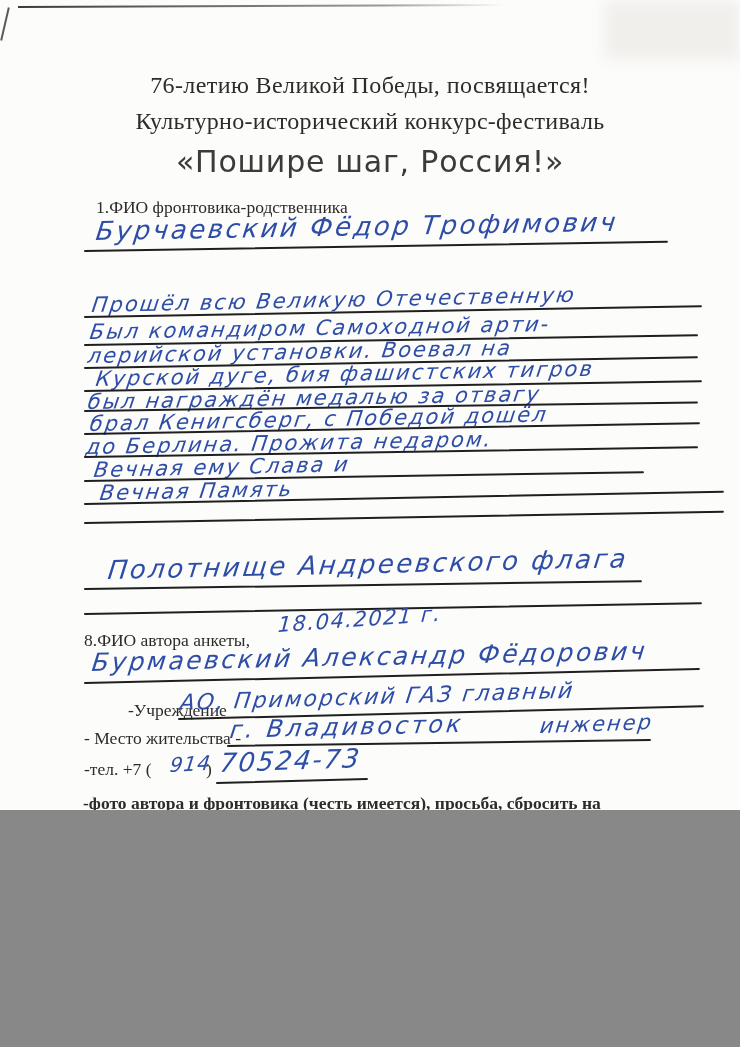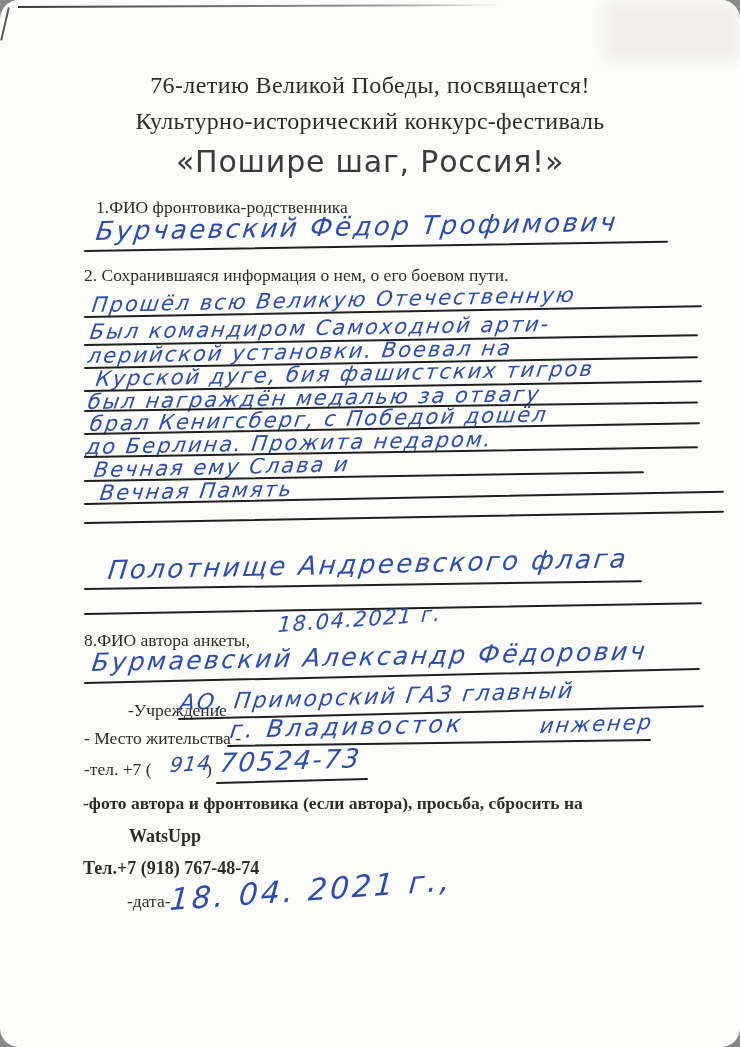--- a/index.html
+++ b/index.html
@@ -1,24 +1,23 @@
 <!DOCTYPE html>
 <html style="--paper: #fcfcfb; --ink: #2d2c2a; --pen: #2e4da6; --rule: #1f1f1f;"><head>
 <meta charset="utf-8">
 <style>
   html,body{margin:0;padding:0;background:#888;}
   .page{
     position:relative;
-    width:740px;height:1047px;
+    width:740px;height:810px;
     margin:0 auto;
     background:var(--paper,#fcfcfb);
     overflow:hidden;
     font-family:"Liberation Serif",serif;
     color:var(--ink,#2d2c2a);
-    border-radius:19px;
   }
   
   .printed{position:absolute;white-space:nowrap;color:var(--ink,#2d2c2a);}
   .center{left:0;width:740px;text-align:center;}
   .t1{font-size:24px;letter-spacing:.4px;}
   .t2{font-size:24px;letter-spacing:.3px;}
   .t3{font-family:"DejaVu Sans",sans-serif;font-size:30px;color:#3b3b3b;letter-spacing:.8px;}
   .label{font-size:17.5px;}
   .bold{font-weight:bold;font-size:17.5px;}
   
@@ -50,21 +49,20 @@
   <div class="artifact shade" style="left:605px;top:0;width:135px;height:60px;"></div>
 
   <div class="printed center t1" style="top:72px;">76-летию Великой Победы, посвящается!</div>
   <div class="printed center t3" style="top:144px;">«Пошире шаг, Россия!»</div>
   <div class="printed center t2" style="top:108px;">Культурно-исторический конкурс-фестиваль</div>
 
   <div class="printed label" style="left:96px;top:197px;">1.ФИО фронтовика-родственника</div>
   <div class="hand h-big" style="left:96px;top:216px;transform:rotate(-1deg) skewX(-8deg);">Бурчаевский Фёдор Трофимович</div>
   <div class="rule" style="left:84px;top:250px;width:584px;transform:rotate(-0.9deg);"></div>
 
-  <div class="printed label" style="left:84px;top:265px;">2. Сохранившаяся информация о нем, о его боевом пути.</div>
 
   <div class="hand h-med" style="left:92px;top:293px;transform:rotate(-1.2deg) skewX(-9deg);">Прошёл всю Великую Отечественную</div>
   <div class="rule" style="left:84px;top:316px;width:618px;transform:rotate(-1deg);"></div>
 
   <div class="hand h-med" style="left:90px;top:320px;transform:rotate(-1deg) skewX(-9deg);">Был командиром Самоходной арти-</div>
   <div class="rule" style="left:84px;top:344px;width:614px;transform:rotate(-0.9deg);"></div>
 
   <div class="hand h-med" style="left:88px;top:344px;transform:rotate(-1.1deg) skewX(-9deg);">лерийской установки. Воевал на</div>
   <div class="rule" style="left:84px;top:367px;width:614px;transform:rotate(-1deg);"></div>
 
@@ -104,19 +102,19 @@
   <div class="printed label" style="left:84px;top:728px;">- Место жительства -</div>
   <div class="hand" style="left:230px;top:716px;font-size:24px;letter-spacing:3px;transform:rotate(-1.5deg) skewX(-9deg);">г. Владивосток</div>
   <div class="rule" style="left:227px;top:745px;width:424px;transform:rotate(-0.8deg);"></div>
 
   <div class="printed label" style="left:84px;top:759px;">-тел. +7 (</div>
   <div class="hand h-sm" style="left:170px;top:753px;transform:rotate(-3deg) skewX(-10deg);">914</div>
   <div class="printed label" style="left:206px;top:759px;">)</div>
   <div class="hand" style="left:220px;top:748px;font-size:26px;letter-spacing:2px;transform:rotate(-2deg) skewX(-9deg);">70524-73</div>
   <div class="rule" style="left:216px;top:782px;width:152px;transform:rotate(-1.5deg);"></div>
 
-  <div class="printed bold" style="left:83px;top:793px;">-фото автора и фронтовика (если автора), просьба, сбросить на</div>
+  <div class="printed bold" style="left:83px;top:793px;">-фото автора и фронтовика (честь имеется), просьба, сбросить на</div>
   <div class="printed bold" style="left:129px;top:826px;font-size:18px;text-align:center;">WatsUpp</div>
   <div class="printed bold" style="left:83px;top:858px;font-size:18px;">Тел.+7 (918) 767-48-74</div>
   <div class="printed label" style="left:83px;top:891px;margin-left:44px;">-дата-</div>
   <div class="hand" style="left:170px;top:882px;font-size:30px;letter-spacing:3px;transform:rotate(-4deg) skewX(-8deg);">18. 04. 2021 г.,</div>
 
 </div>
 
 </body></html>

